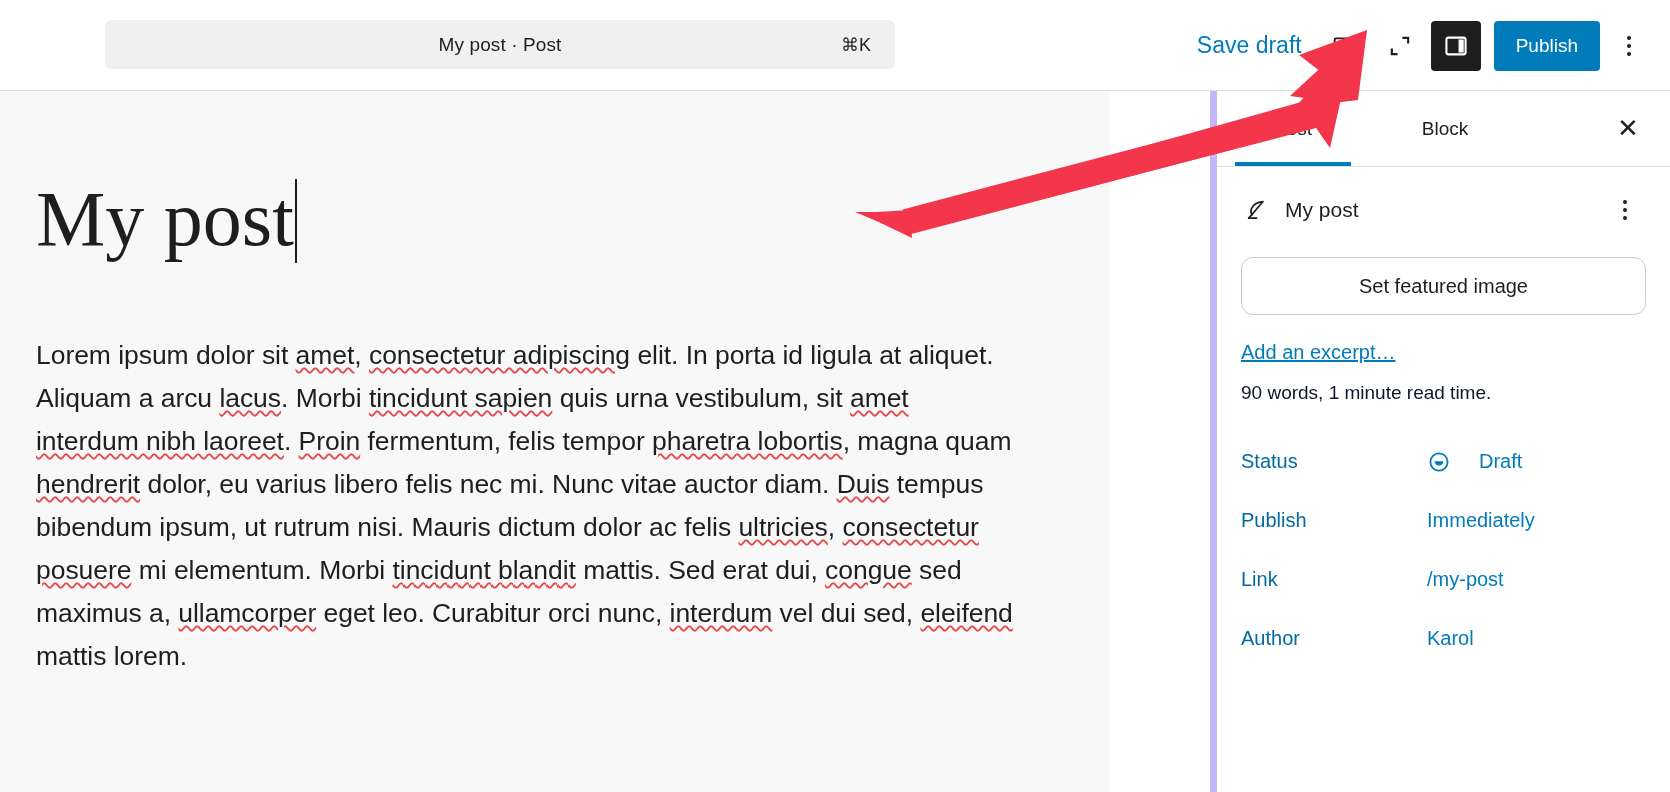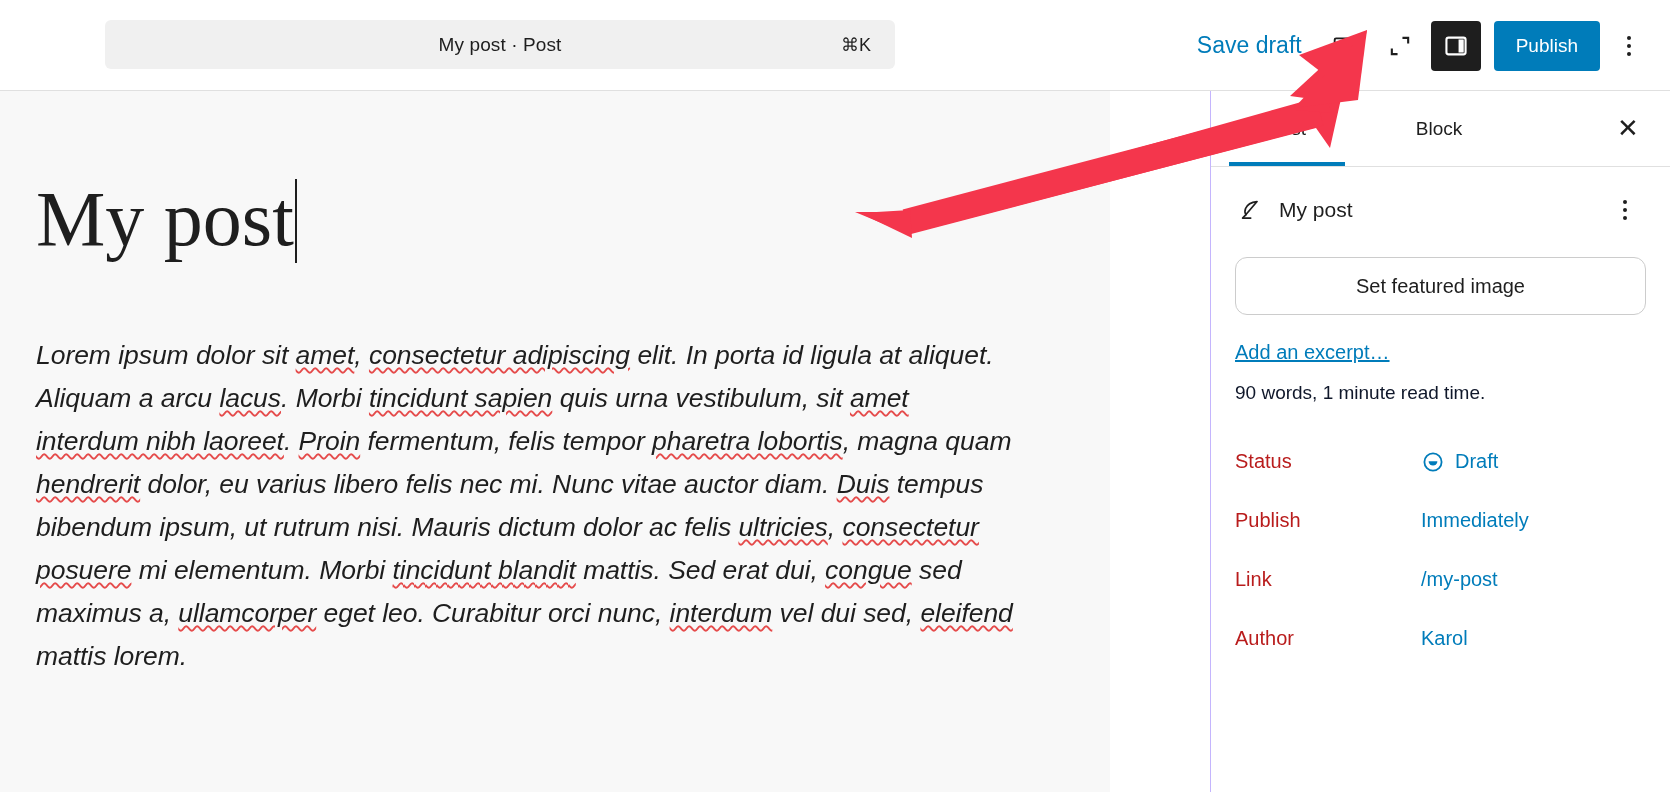--- a/index.html
+++ b/index.html
@@ -156,37 +156,36 @@
   }
   .post-body {
     position: absolute;
     left: 36px;
     top: 243px;
     width: 978px;
     font-size: 26.5px;
     line-height: 43px;
     color: #1e1e1e;
     letter-spacing: -0.05px;
-    font-style: italic;
   }
   .sp {
     text-decoration: underline wavy #e54b4b;
     text-decoration-thickness: 1.5px;
     text-underline-offset: 3px;
   }
 
   
   .sidebar {
     position: absolute;
     top: 91px;
     right: 0;
     width: 460px;
     height: 701px;
     background: #ffffff;
-    border-left: 1px solid #c4b5fd;
+    border-left: 7px solid #c4b5fd;
     box-sizing: border-box;
   }
   .tabs {
     position: relative;
     height: 76px;
     display: flex;
     align-items: center;
     border-bottom: 1px solid #e0e0e0;
     box-sizing: border-box;
   }
@@ -283,28 +282,28 @@
   .kv-row {
     display: flex;
     align-items: center;
     padding: 0 24px;
     height: 59px;
   }
   .kv-key {
     width: 186px;
     flex: 0 0 auto;
     font-size: 20px;
-    color: #b91c1c;
+    color: #0369a1;
   }
   .kv-val {
     font-size: 20px;
     color: #007cba;
     display: flex;
     align-items: center;
-    gap: 10px;
+    gap: 28px;
     cursor: pointer;
   }
   .status-icon {
     width: 24px;
     height: 24px;
     flex: 0 0 auto;
   }
 
   
   .arrow-layer {

